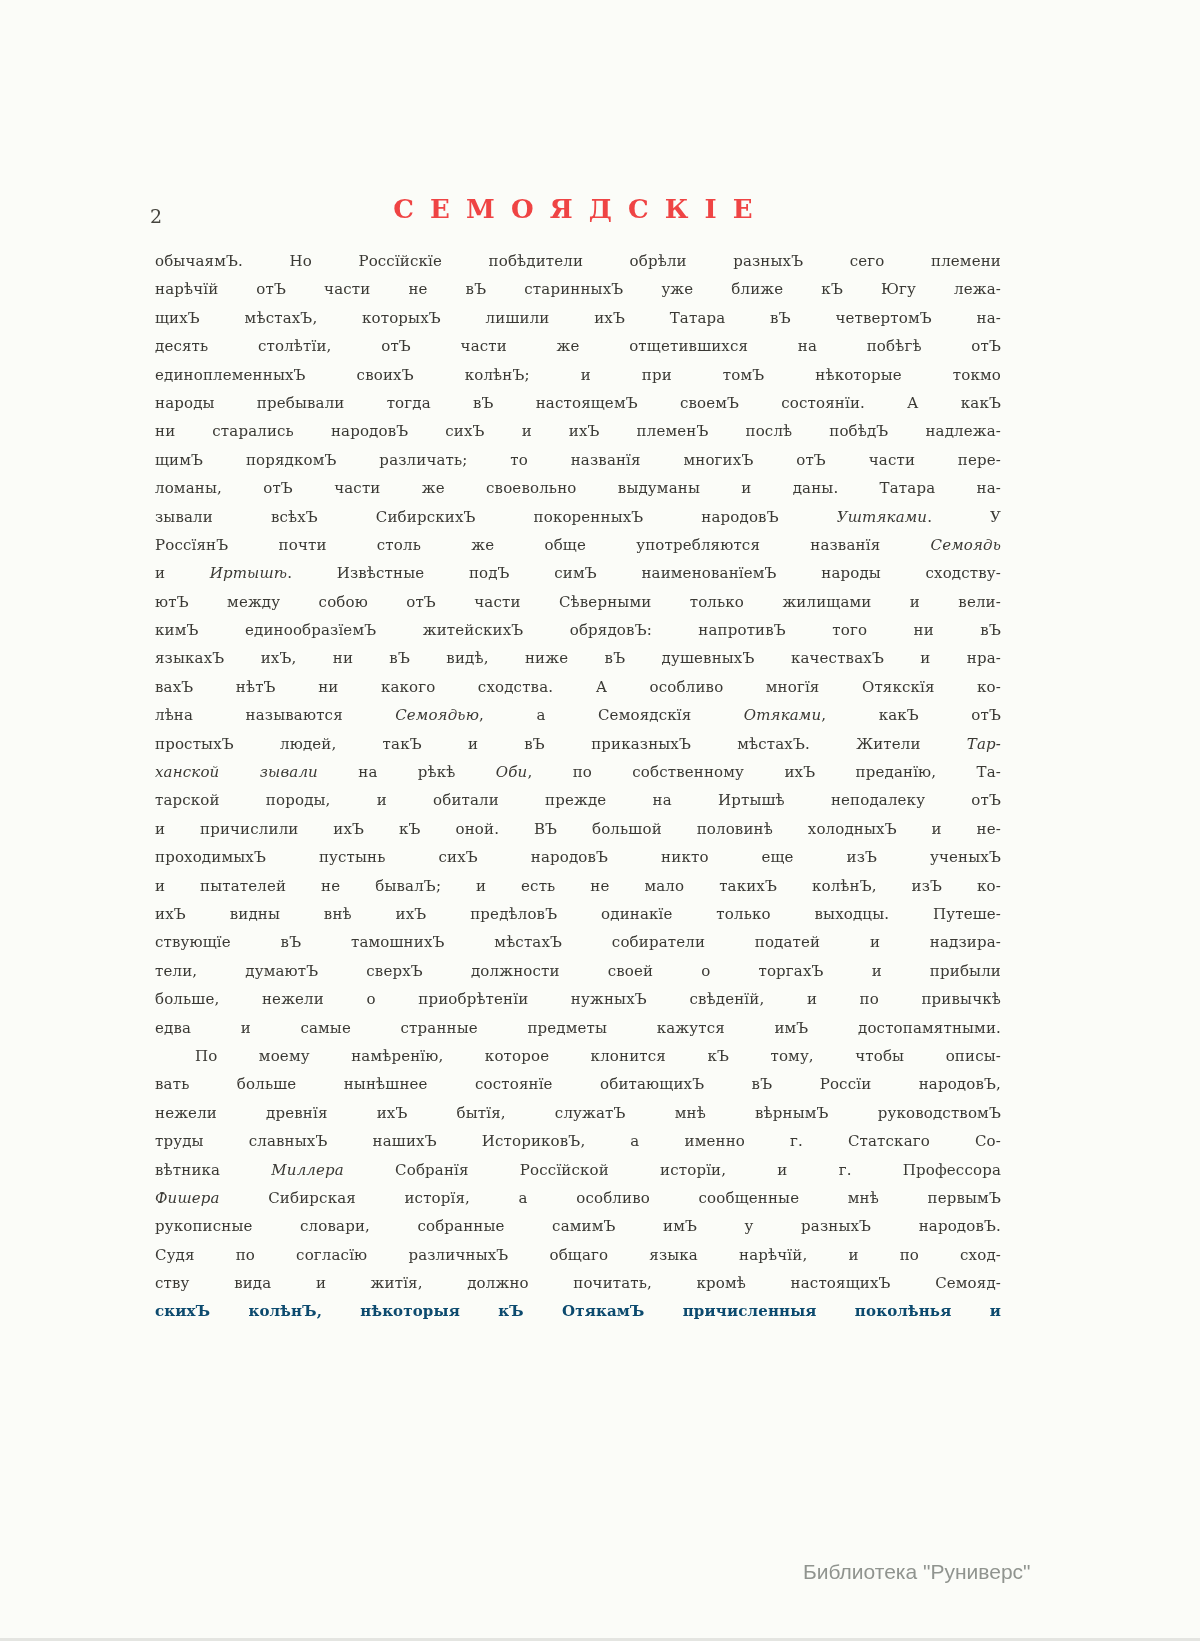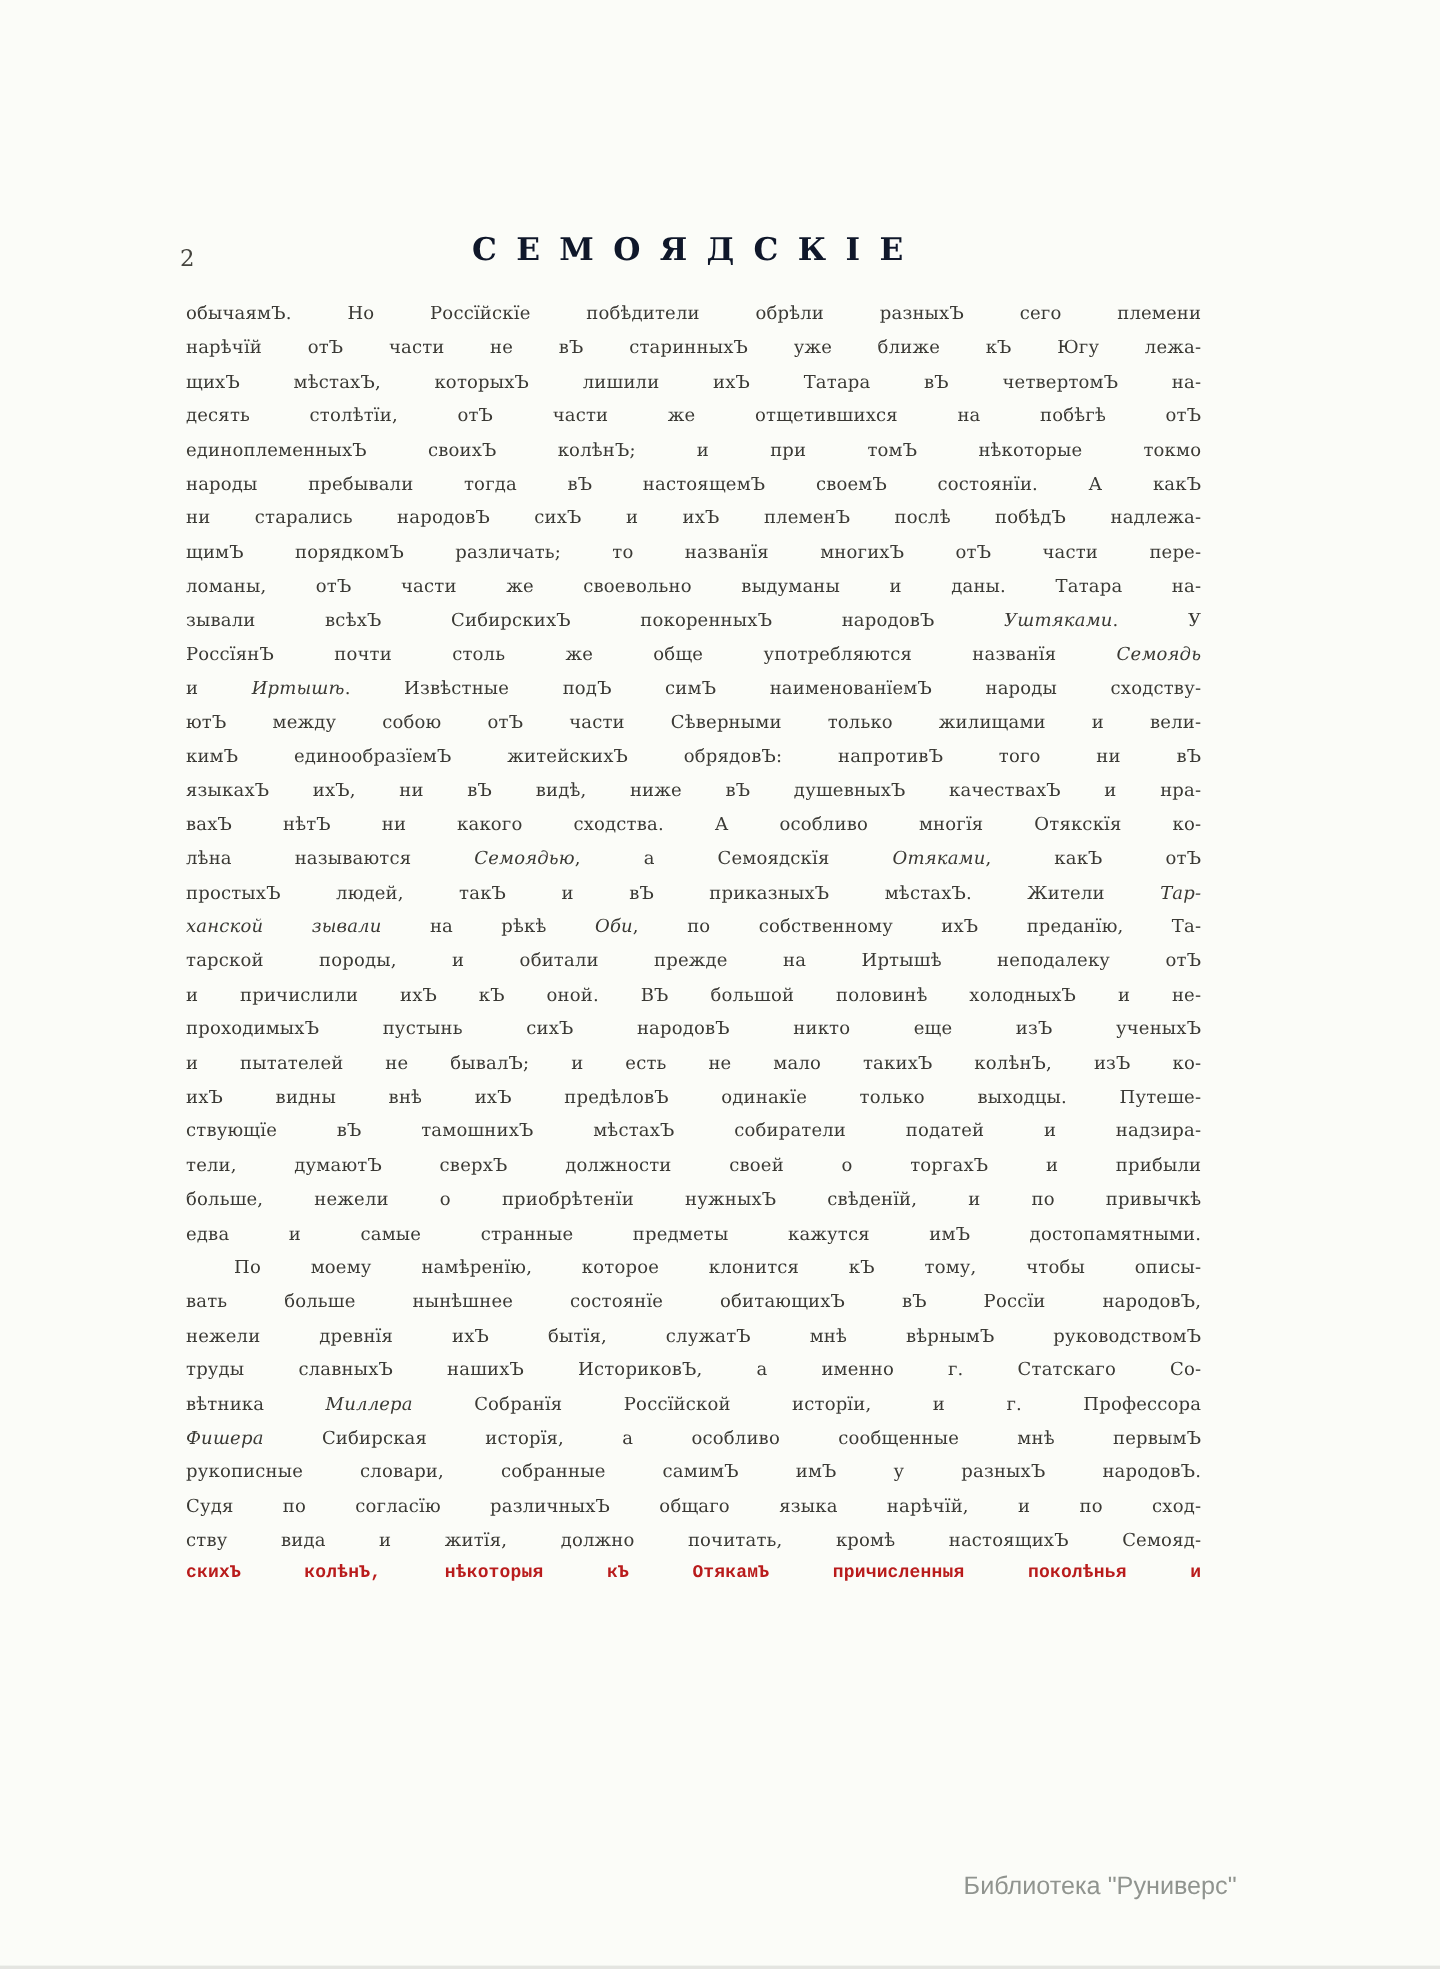--- a/index.html
+++ b/index.html
@@ -21,40 +21,40 @@
   .page-header {
     position:absolute;
     left:150px;
     top:194px;
     width:846px;
     text-align:center;
     font-size:26px;
     font-weight:bold;
     letter-spacing:0.62em;
     text-indent:0.62em;
-    color:#0f172a;
+    color:#ef4444;
   }
   .text-block {
     position:absolute;
     left:155px;
     top:247px;
     width:846px;
     font-size:15px;
     line-height:28.4px;
   }
   .line {
     height:28.4px;
     text-align:justify;
     text-align-last:justify;
     letter-spacing:0.01em;
     white-space:nowrap;
   }
   .line span, .line i { white-space:normal; }
   .line.indent { text-indent:40px; }
-  .line.heavy { font-weight:bold; color:#b91c1c;font-family:Liberation Mono, monospace; }
+  .line.heavy { font-weight:bold; color:#0c4a6e; }
   .line i { font-style:italic; }
   .watermark {
     position:absolute;
     left:803px;
     top:1560px;
     font-family:"Liberation Sans", sans-serif;
     font-size:21px;
     color:#90948f;
   }
   .scan-edge {

